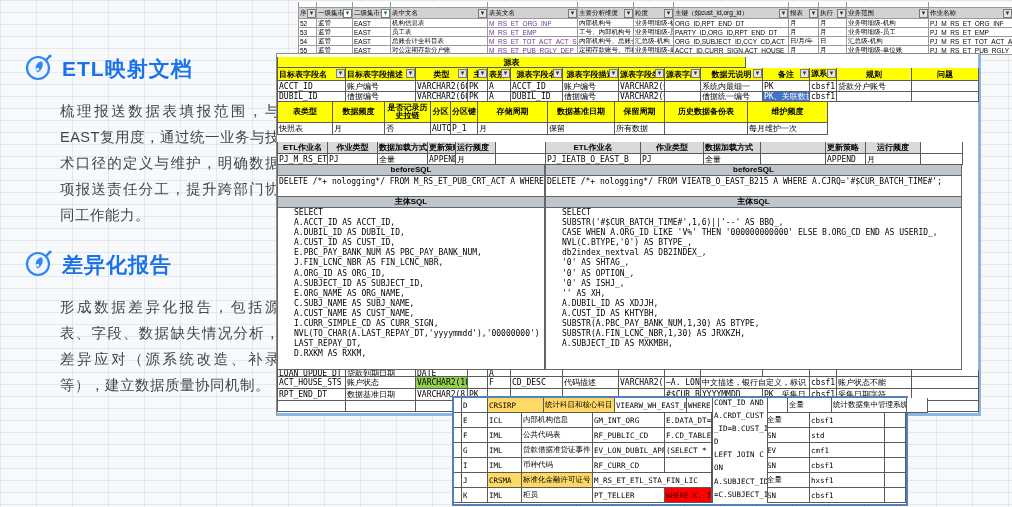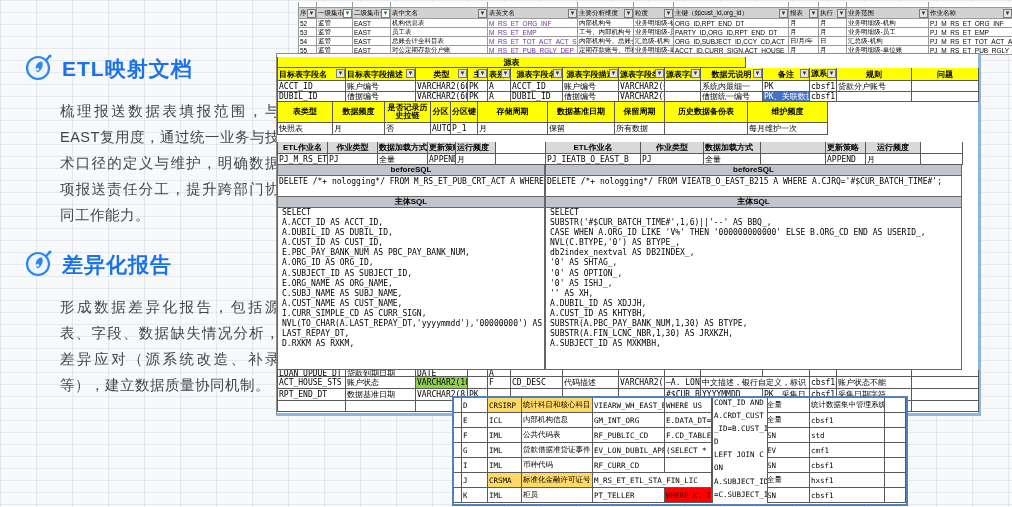--- a/index.html
+++ b/index.html
@@ -57,21 +57,21 @@
   .gap7{height:7px;}
   .etl-row{display:flex;}
   .etl-left{width:268px;}
   .etl-right{width:433px;}
   .sqlbar{box-sizing:border-box;height:11px;background:#BFC5CC;border:1px solid #666;border-top:none;
     font:bold 8px "Liberation Sans",sans-serif;text-align:center;line-height:10px;}
   .sqlpre{box-sizing:border-box;height:21px;border:1px solid #666;border-top:none;
     font:8px "DejaVu Sans Mono",monospace;padding:1px;overflow:hidden;white-space:nowrap;}
   .sqlbody{box-sizing:border-box;height:162px;border:1px solid #666;border-top:none;overflow:hidden;}
   .sqlbody div{height:10.1px;line-height:10.1px;font:8px "DejaVu Sans Mono",monospace;
-    white-space:nowrap;overflow:hidden;padding-left:4px;}
+    white-space:nowrap;overflow:hidden;padding-left:16px;}
   .w268{width:268px;} .w417{width:417px;}
 
   
   .bottom-window{position:absolute;left:452px;top:396px;width:456px;height:110px;box-sizing:border-box;
     background:#fff;border:2px solid #4F81BD;}
   .bottom-window .t-cell{font:7.5px "DejaVu Sans Mono","Liberation Sans",monospace;}
   .join-overlay{position:absolute;left:258px;top:0;width:54px;height:105px;background:#fff;
     border-right:1px solid #5a5a5a;border-left:1px solid #5a5a5a;overflow:hidden;}
   .join-overlay div{height:13.1px;line-height:13.1px;font:7.5px "DejaVu Sans Mono",monospace;
     white-space:nowrap;overflow:hidden;padding-left:1px;}
@@ -627,20 +627,21 @@
         </div>
       <div class="sqlbar w268">beforeSQL</div>
       <div class="sqlpre w268">DELETE /*+ nologging*/ FROM M_RS_ET_PUB_CRT_ACT A WHERE A.R</div>
       <div class="sqlbar w268">主体SQL</div>
       <div class="sqlbody w268">
           <div>SELECT</div>
           <div>A.ACCT_ID AS ACCT_ID,</div>
           <div>A.DUBIL_ID AS DUBIL_ID,</div>
           <div>A.CUST_ID AS CUST_ID,</div>
           <div>E.PBC_PAY_BANK_NUM AS PBC_PAY_BANK_NUM,</div>
+          <div>J.FIN_LCNC_NBR AS FIN_LCNC_NBR,</div>
           <div>A.ORG_ID AS ORG_ID,</div>
           <div>A.SUBJECT_ID AS SUBJECT_ID,</div>
           <div>E.ORG_NAME AS ORG_NAME,</div>
           <div>C.SUBJ_NAME AS SUBJ_NAME,</div>
           <div>A.CUST_NAME AS CUST_NAME,</div>
           <div>I.CURR_SIMPLE_CD AS CURR_SIGN,</div>
           <div>NVL(TO_CHAR(A.LAST_REPAY_DT,'yyyymmdd'),'00000000') AS</div>
           <div>LAST_REPAY_DT,</div>
           <div>D.RXKM AS RXKM,</div>
         </div>
@@ -894,21 +895,21 @@
 
 <div class="bottom-window">
   <div>
       <div class="t-row" style="height: 15px;">
         <div class="t-cell" style="width: 8px;">
           <span class="txt"></span>
         </div>
         <div class="t-cell" style="width: 26px;">
           <span class="txt">D</span>
         </div>
-        <div class="t-cell org" style="width: 34px;">
+        <div class="t-cell org" style="width: 56px;">
           <span class="txt">CRSIRP</span>
         </div>
         <div class="t-cell org" style="width: 71px;">
           <span class="txt">统计科目和核心科目</span>
         </div>
         <div class="t-cell" style="width: 72px;">
           <span class="txt">VIEARW_WH_EAST_B2</span>
         </div>
         <div class="t-cell" style="width: 47px;">
           <span class="txt">WHERE US</span>

